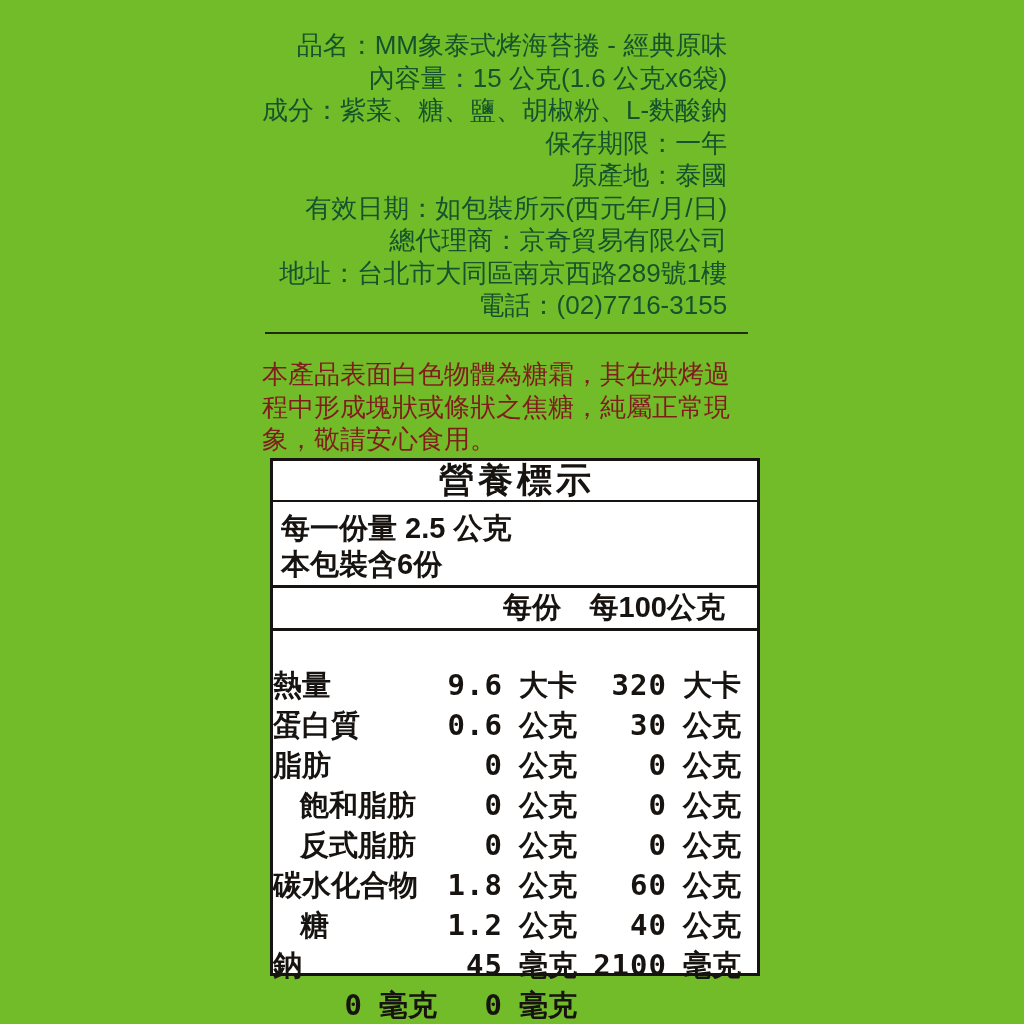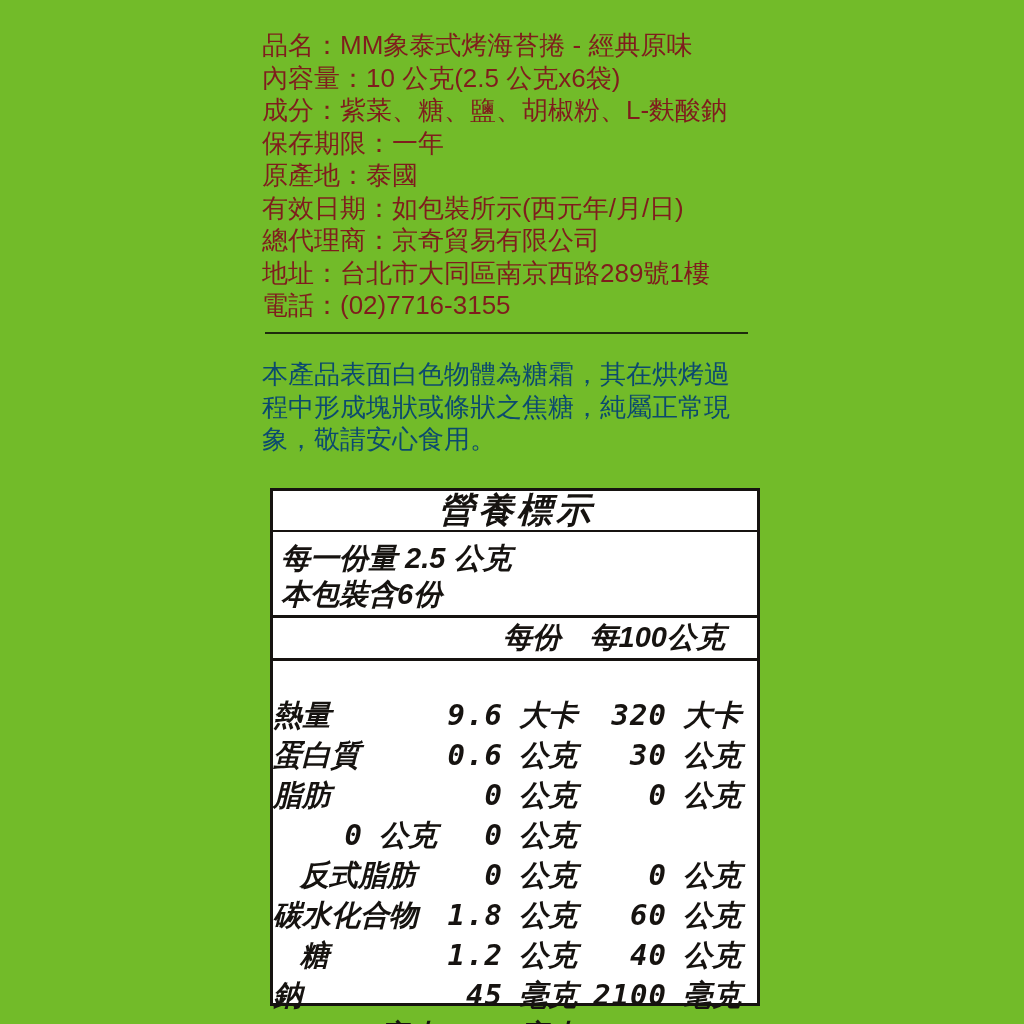--- a/index.html
+++ b/index.html
@@ -13,61 +13,61 @@
     background: #72BB29;
     font-family: "Liberation Sans", "DejaVu Sans", sans-serif;
     overflow: hidden;
   }
 
   
   .product-info {
     position: absolute;
     left: 262px;
     top: 29px;
-    color: #7f1d1d;
+    color: #14532d;
     font-size: 26px;
     line-height: 32.5px;
     white-space: nowrap;
+    text-align: right;
   }
 
   
   .divider {
     position: absolute;
     left: 265px;
     top: 332px;
     width: 483px;
     height: 2px;
     background: #1E2B0C;
   }
 
   
   .notice {
     position: absolute;
     left: 262px;
     top: 358px;
-    color: #0c4a6e;
+    color: #7f1d1d;
     font-size: 26px;
     line-height: 32.5px;
     white-space: nowrap;
   }
 
   
   .nutrition {
     position: absolute;
     left: 270px;
-    top: 488px;
+    top: 458px;
     width: 490px;
     height: 518px;
     box-sizing: border-box;
     background: #FFFFFF;
     border: 3px solid #161310;
     color: #161310;
     display: flex;
     flex-direction: column;
-    font-style: italic;
   }
   .nt-title {
     height: 39px;
     flex: 0 0 39px;
     border-bottom: 2px solid #161310;
     display: flex;
     align-items: center;
     justify-content: center;
     font-size: 35px;
     font-weight: bold;
@@ -127,21 +127,21 @@
   .num {
     font-family: "DejaVu Sans Mono", monospace;
     letter-spacing: 1px;
   }
 </style>
 </head>
 <body>
 
 <div class="product-info">
   <div>品名：MM象泰式烤海苔捲 - 經典原味</div>
-  <div>內容量：10 公克(2.5 公克x6袋)</div>
+  <div>內容量：15 公克(1.6 公克x6袋)</div>
   <div>成分：紫菜、糖、鹽、胡椒粉、L-麩酸鈉</div>
   <div>保存期限：一年</div>
   <div>原產地：泰國</div>
   <div>有效日期：如包裝所示(西元年/月/日)</div>
   <div>總代理商：京奇貿易有限公司</div>
   <div>地址：台北市大同區南京西路289號1樓</div>
   <div>電話：(02)7716-3155</div>
 </div>
 
 <div class="divider"></div>
@@ -199,20 +199,21 @@
           <span class="num">0</span>
           <span>公克</span>
         </div>
       <div class="cell">
           <span class="num">0</span>
           <span>公克</span>
         </div>
     </div>
 
     <div class="nt-row nt-grid indent">
+      <div class="label">飽和脂肪</div>
       <div class="cell">
           <span class="num">0</span>
           <span>公克</span>
         </div>
       <div class="cell">
           <span class="num">0</span>
           <span>公克</span>
         </div>
     </div>
 

